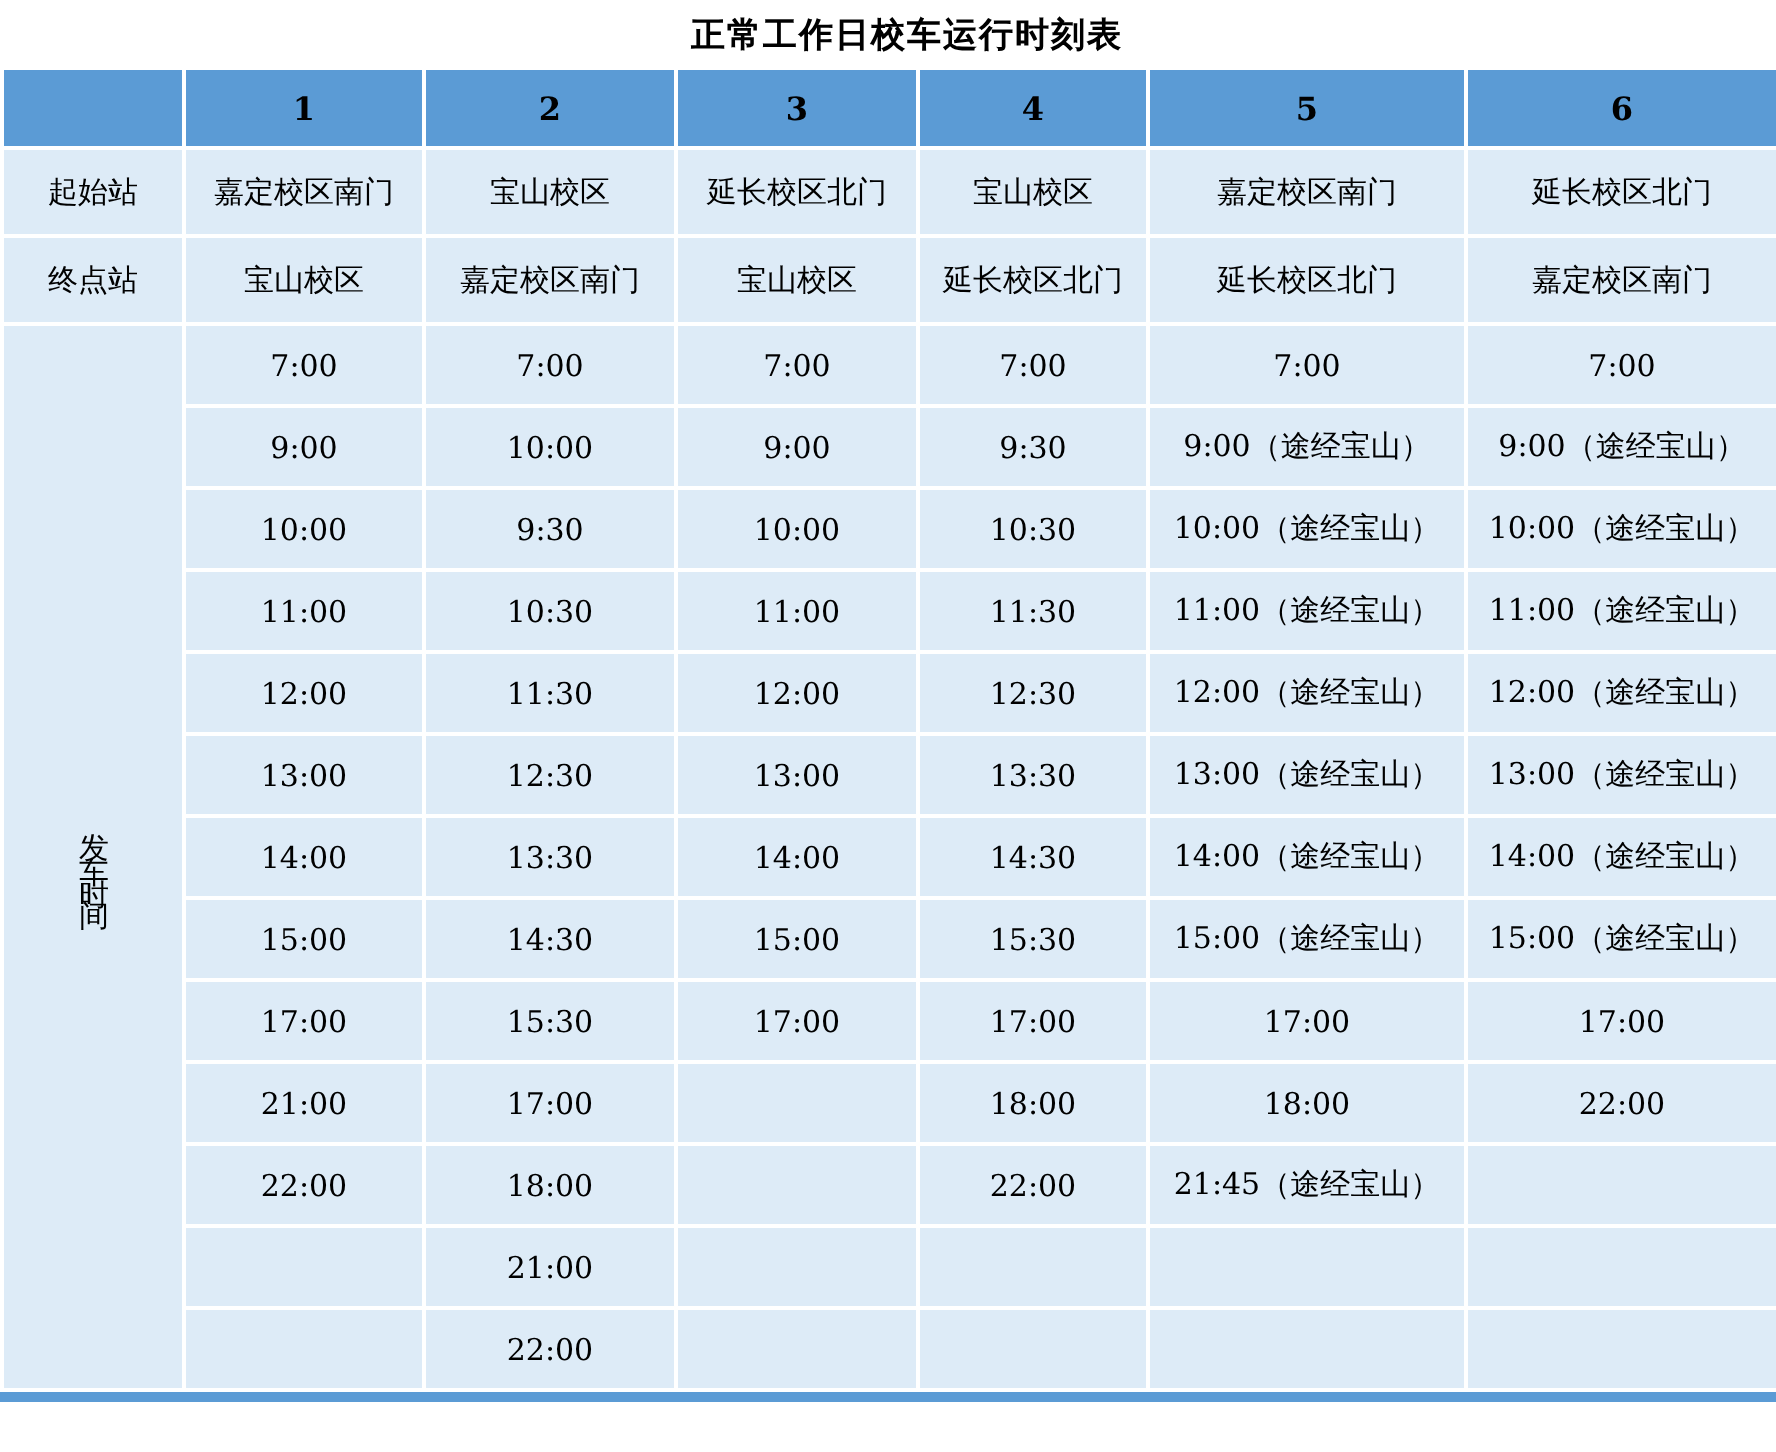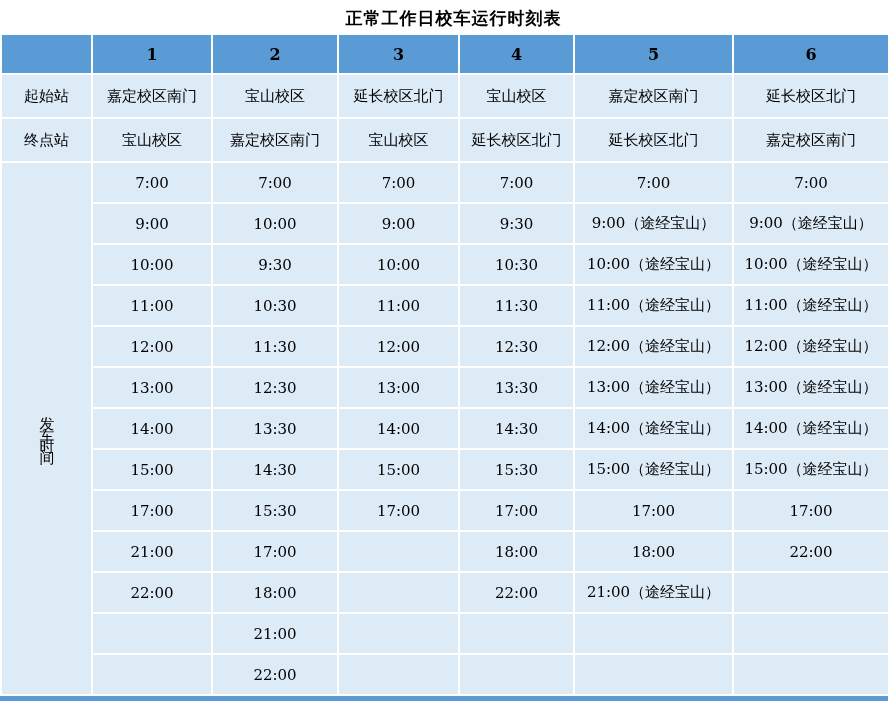--- a/index.html
+++ b/index.html
@@ -199,21 +199,21 @@
         <td></td>
         <td>18:00</td>
         <td>18:00</td>
         <td>22:00</td>
       </tr>
       <tr class="time-row">
         <td>22:00</td>
         <td>18:00</td>
         <td></td>
         <td>22:00</td>
-        <td>21:00（途经宝山）</td>
+        <td>21:45（途经宝山）</td>
         <td></td>
       </tr>
       <tr class="time-row">
         <td></td>
         <td>21:00</td>
         <td></td>
         <td></td>
         <td></td>
         <td></td>
       </tr>

